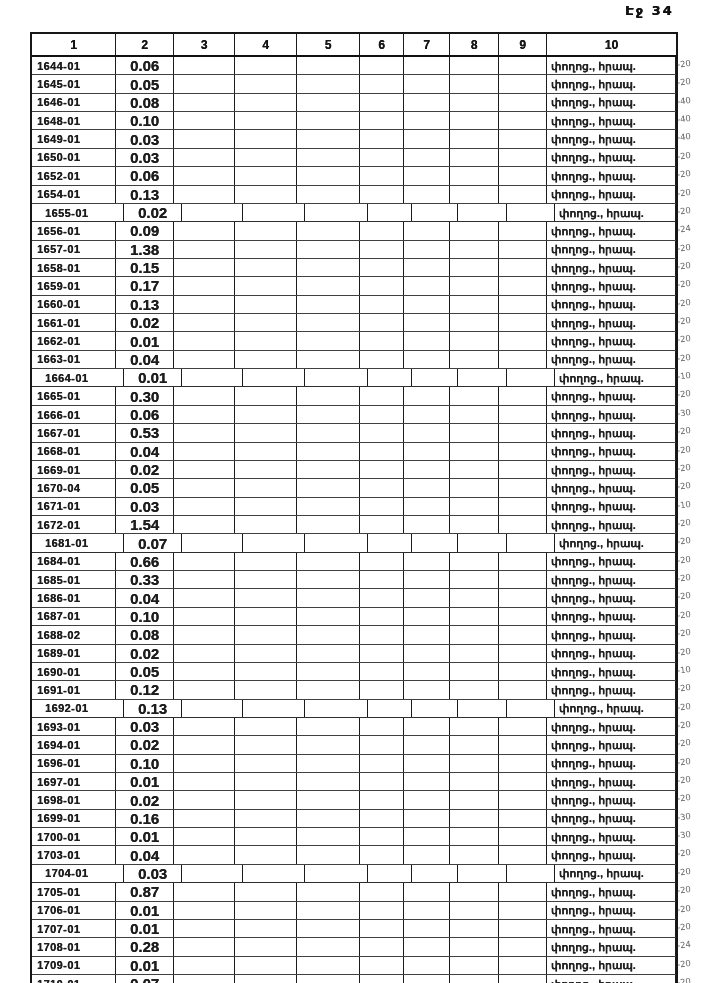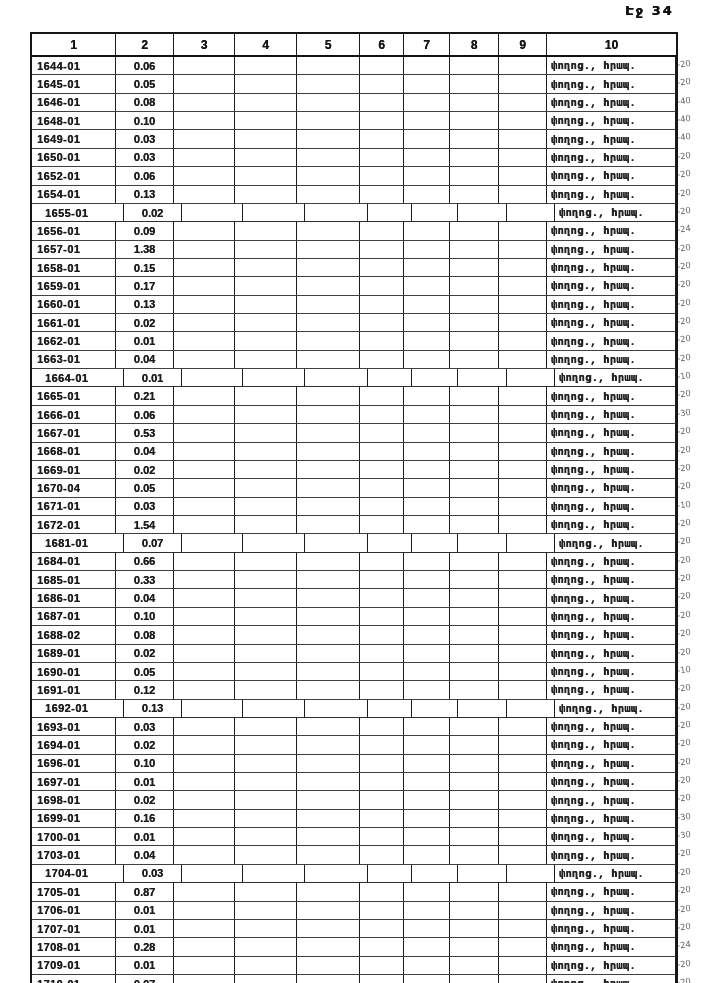--- a/index.html
+++ b/index.html
@@ -30,24 +30,24 @@
   .row:nth-child(9n){border-bottom-color:#2e2e2e;padding-left:8px;}
   .row:last-child{border-bottom:none;}
   .cell{
     border-right:1px solid #1b1b1b;
     overflow:hidden;display:flex;align-items:center;
     box-sizing:border-box;height:100%;
   }
   .cell:last-child{border-right:none;}
   .h{justify-content:center;font-size:12px;font-weight:700;color:#161616;text-shadow:0.3px 0 0 #000;}
   .c-id{padding-left:5px;font-size:11px;font-weight:700;color:#1e1e1e;letter-spacing:0.4px;text-shadow:0.3px 0 0 #111;}
-  .c-val{justify-content:center;font-size:11px;font-weight:700;color:#1e1e1e;text-shadow:0.3px 0 0 #111;}
+  .c-val{justify-content:center;font-size:15px;font-weight:700;color:#1e1e1e;text-shadow:0.3px 0 0 #111;}
   .c-note{
     padding-left:4px;font-size:10.5px;font-weight:600;color:#222;
-    font-family:Liberation Mono, monospace;letter-spacing:0.2px;
+    font-family:Liberation Sans, sans-serif;letter-spacing:0.2px;
     text-shadow:0.3px 0 0 #222;white-space:nowrap;text-align:right;
   }
   .mark{
     position:absolute;right:-27px;top:2px;width:26px;
     font-family:"DejaVu Sans",sans-serif;font-size:8.5px;line-height:1;
     color:#3d3d3d;opacity:0.8;transform:rotate(-7deg);
     text-align:left;pointer-events:none;
   }
 </style>
 </head>
@@ -317,21 +317,21 @@
     <div class="cell"></div>
     <div class="cell"></div>
     <div class="cell"></div>
     <div class="cell"></div>
     <div class="cell c-note">փողոց., հրապ.</div>
     <span class="mark">-10</span>
   </div>
 
   <div class="row">
     <div class="cell c-id">1665-01</div>
-    <div class="cell c-val">0.21</div>
+    <div class="cell c-val">0.30</div>
     <div class="cell"></div>
     <div class="cell"></div>
     <div class="cell"></div>
     <div class="cell"></div>
     <div class="cell"></div>
     <div class="cell"></div>
     <div class="cell"></div>
     <div class="cell c-note">փողոց., հրապ.</div>
     <span class="mark">-20</span>
   </div>

